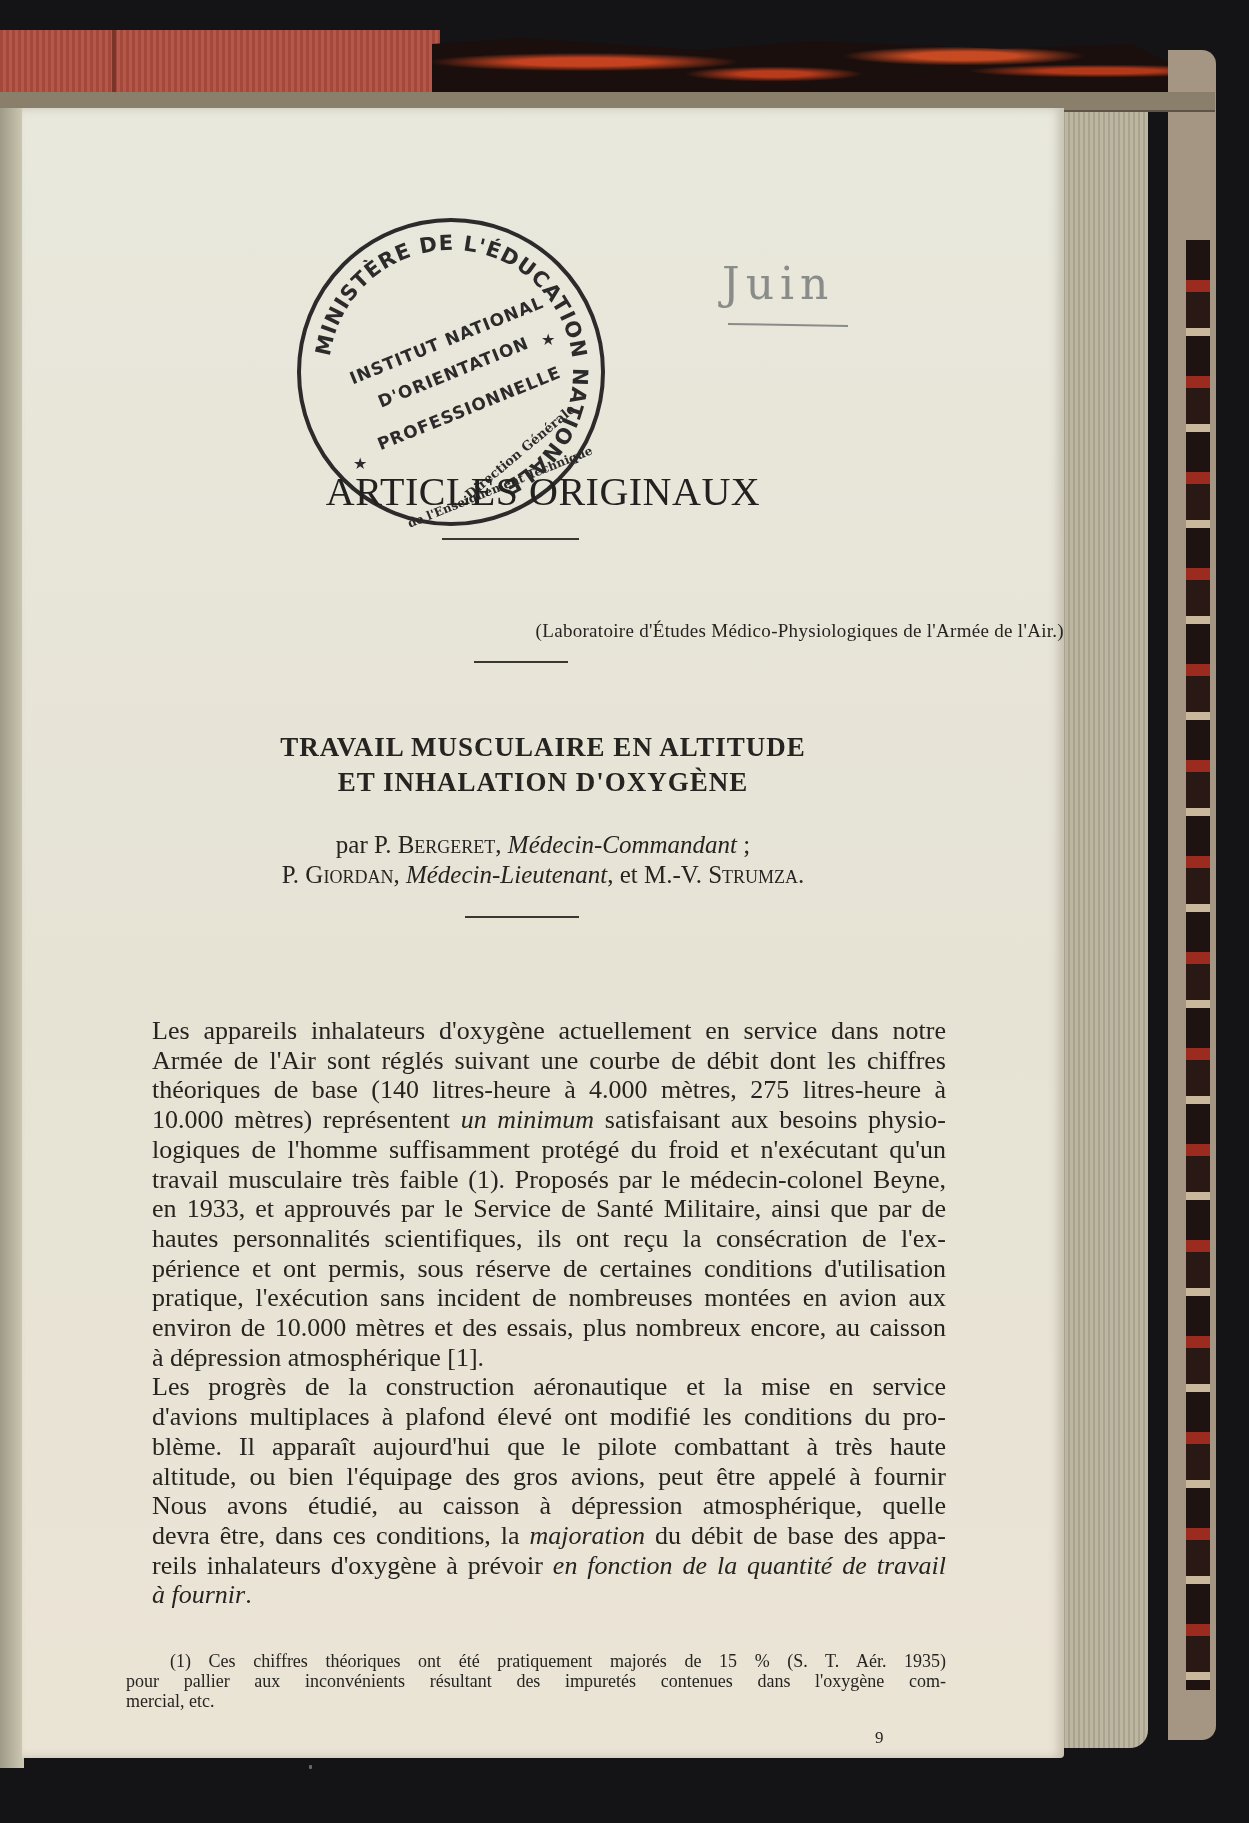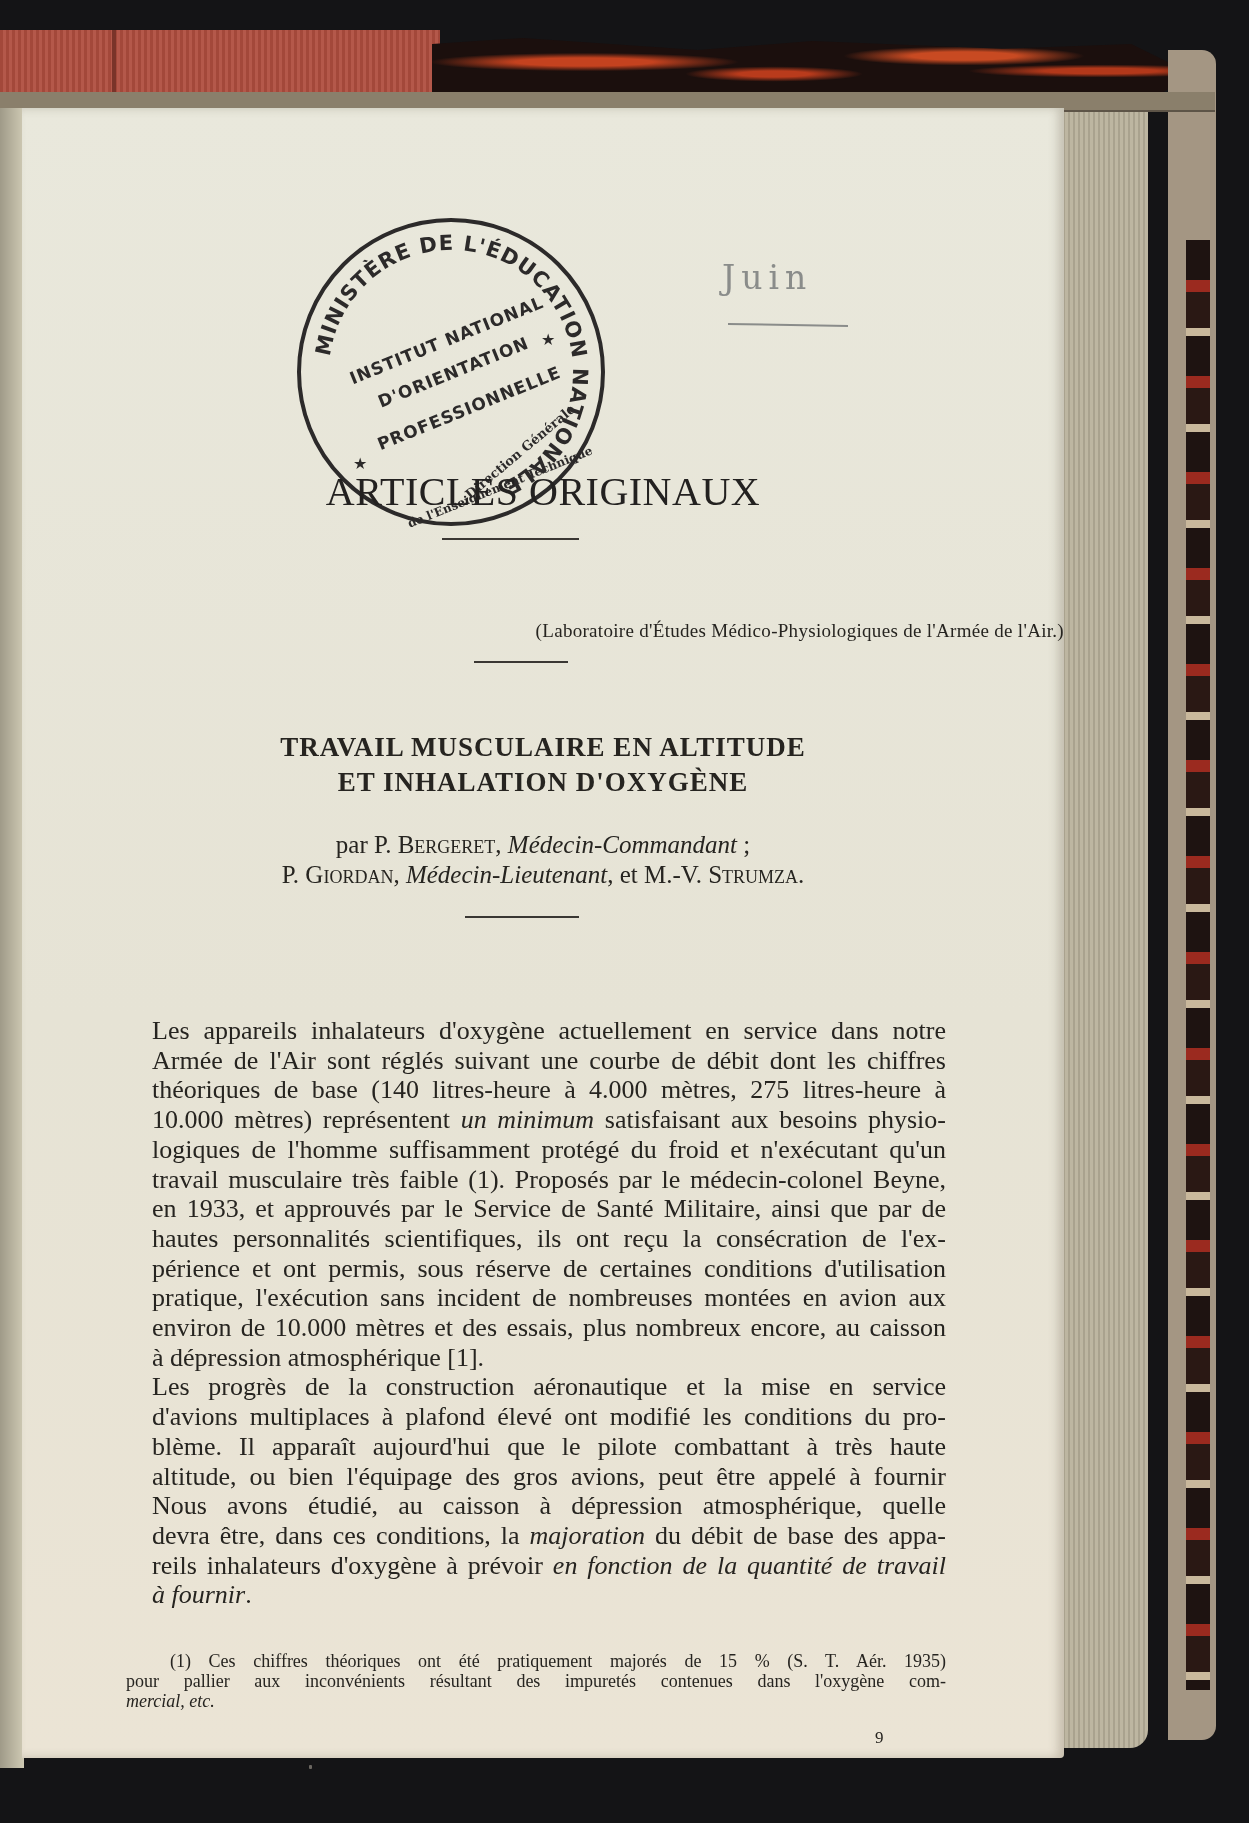--- a/index.html
+++ b/index.html
@@ -72,21 +72,21 @@
   .stamp .il2 { left: 72px; top: 140px; }
   .stamp .il3 { left: 70px; top: 176px; }
   .stamp .dir {
     position:absolute; font-family:"DejaVu Serif", serif; font-weight:bold; font-size:13px;
     transform: rotate(-12deg); white-space: nowrap;
   }
   .stamp .star { position:absolute; font-size:16px; font-family:"DejaVu Sans", sans-serif; }
 
   .handwriting {
     position: absolute; left: 700px; top: 150px;
-    font-family: "DejaVu Serif", serif; font-size: 33px; color: #8a8c8a; letter-spacing: 6px;
+    font-family: "DejaVu Serif", serif; font-size: 44px; color: #8a8c8a; letter-spacing: 6px;
   }
   .handwriting-line { position:absolute; left:706px; top:216px; width:120px; height:2px; background:#8a8c8a; transform: rotate(1deg); }
 
   .section-heading {
     position: absolute; left: 0; width: 1042px; top: 360px; text-align: center;
     font-family: Liberation Serif, serif; font-size: 40px; letter-spacing: 0.5px; color:#232120;
   }
   .rule { position:absolute; height: 1.5px; background:#3a3733; }
   .r1 { left: 420px; top: 430px; width: 137px; }
   .r2 { left: 452px; top: 553px; width: 94px; }
@@ -113,21 +113,21 @@
   }
   .body p { margin: 0; text-indent: 26px; }
   .body .ln { display: block; text-align-last: justify; }
   .body .ln.last { text-align-last: left; }
   .footnote {
     position: absolute; left: 104px; top: 1543px; width: 820px;
     font-size: 18px; line-height: 20px; text-align: justify;
   }
   .footnote .ln { display:block; text-align-last: justify; }
   .footnote .ln.first { text-indent: 44px; }
-  .footnote .ln.last { text-align-last: left; font-style: italic; }
+  .footnote .ln.last { text-align-last: left; }
   .page-number {
     position: absolute; left: 853px; top: 1620px; font-size: 17px;
   }
   .speck { position:absolute; width:3px; height:4px; background:#6a6660; border-radius:1px; }
 </style>
 </head>
 <body>
 
 <div class="top-spine-red">
     <div class="seam"></div>

